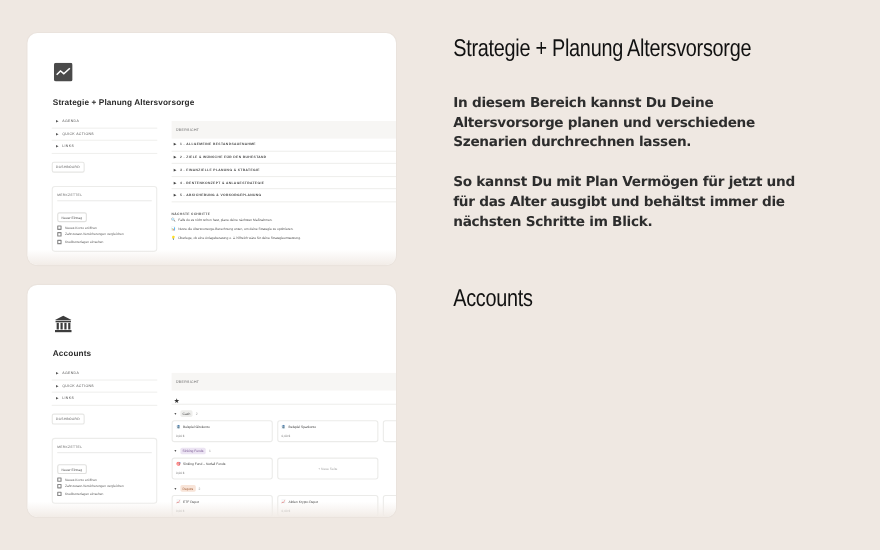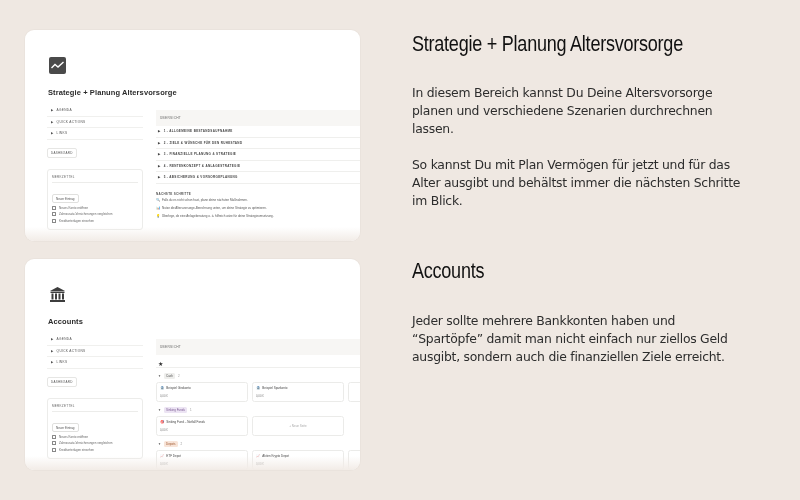--- a/index.html
+++ b/index.html
@@ -43,21 +43,21 @@
   .acc-card { width: 92px; height: 20px; border: 1px solid #ebebe9; border-radius: 2.5px; padding: 3px 3px; font-size: 3px; color: #444; }
   .acc-card .nm { display: flex; align-items: center; }
   .acc-card .nm .ai { margin-right: 2px; font-size: 3.5px; }
   .acc-card .bal { margin-top: 4px; color: #777; font-size: 2.8px; }
   .acc-card.ghost { width: 16px; }
   .acc-card.new { display: flex; align-items: center; justify-content: center; color: #aaa; }
 
   .section-title { position: absolute; left: 412px; font-family: "Liberation Sans", sans-serif; font-stretch: condensed; font-size: 22px; color: #111; letter-spacing: -0.3px; transform: scaleX(0.82); transform-origin: left center; white-space: nowrap; }
   .section-title.t1 { top: 31px; }
   .section-title.t2 { top: 258px; }
-  .section-text { position: absolute; left: 412px; width: 330px; font-size: 12.4px; line-height: 18px; color: #2d2d2d; font-family: "DejaVu Sans", sans-serif; font-weight: 400; letter-spacing: -0.25px; }
+  .section-text { position: absolute; left: 412px; width: 330px; font-size: 12.4px; line-height: 18px; color: #2d2d2d; font-family: "DejaVu Sans", sans-serif; font-weight: 700; letter-spacing: -0.25px; }
   .section-text p { margin-bottom: 18px; }
   .section-text.d1 { top: 84px; }
   .section-text.d2 { top: 312px; }
 </style>
 </head>
 <body>
 
 <div class="card c1">
   <svg class="page-icon" viewBox="0 0 17 17">
     <rect x="0" y="0" width="17" height="17" rx="2" fill="#4a4a4a"></rect>
@@ -258,14 +258,13 @@
 </div>
 
 <div class="section-title t1">Strategie + Planung Altersvorsorge</div>
 <div class="section-text d1">
   <p>In diesem Bereich kannst Du Deine Altersvorsorge planen und verschiedene Szenarien durchrechnen lassen.</p>
   <p>So kannst Du mit Plan Vermögen für jetzt und für das Alter ausgibt und behältst immer die nächsten Schritte im Blick.</p>
 </div>
 
 <div class="section-title t2">Accounts</div>
 <div class="section-text d2">
-  <p>Jeder sollte mehrere Bankkonten haben und “Spartöpfe” damit man nicht einfach nur ziellos Geld ausgibt, sondern auch die finanziellen Ziele erreicht.</p>
 </div>
 
 </body></html>

